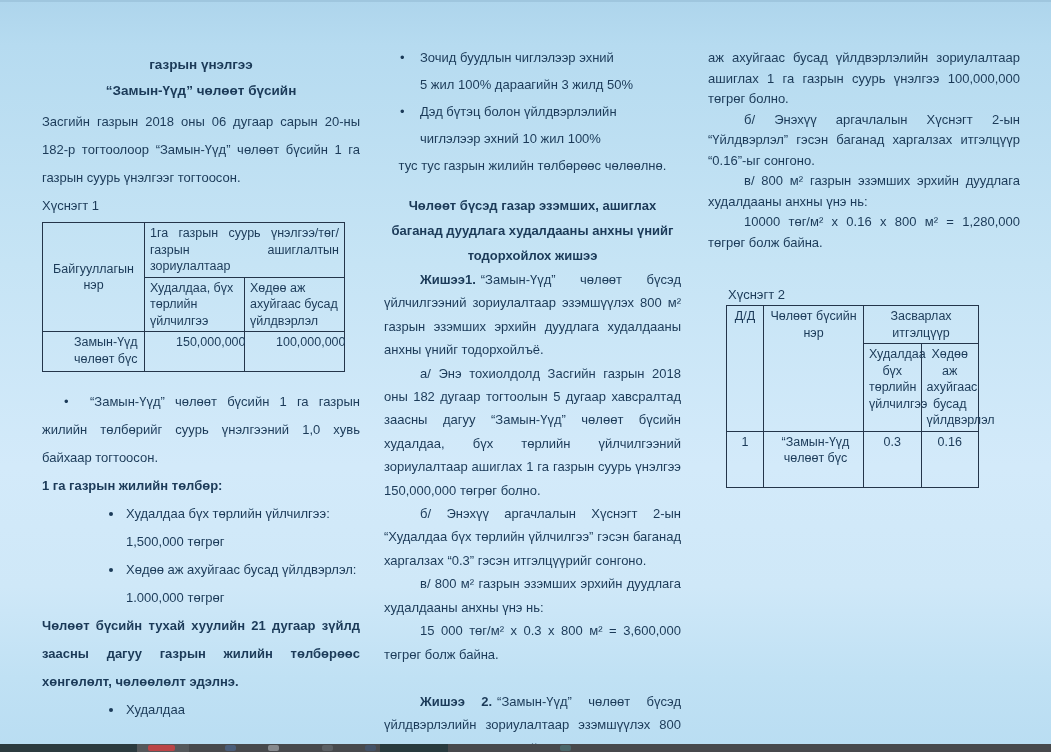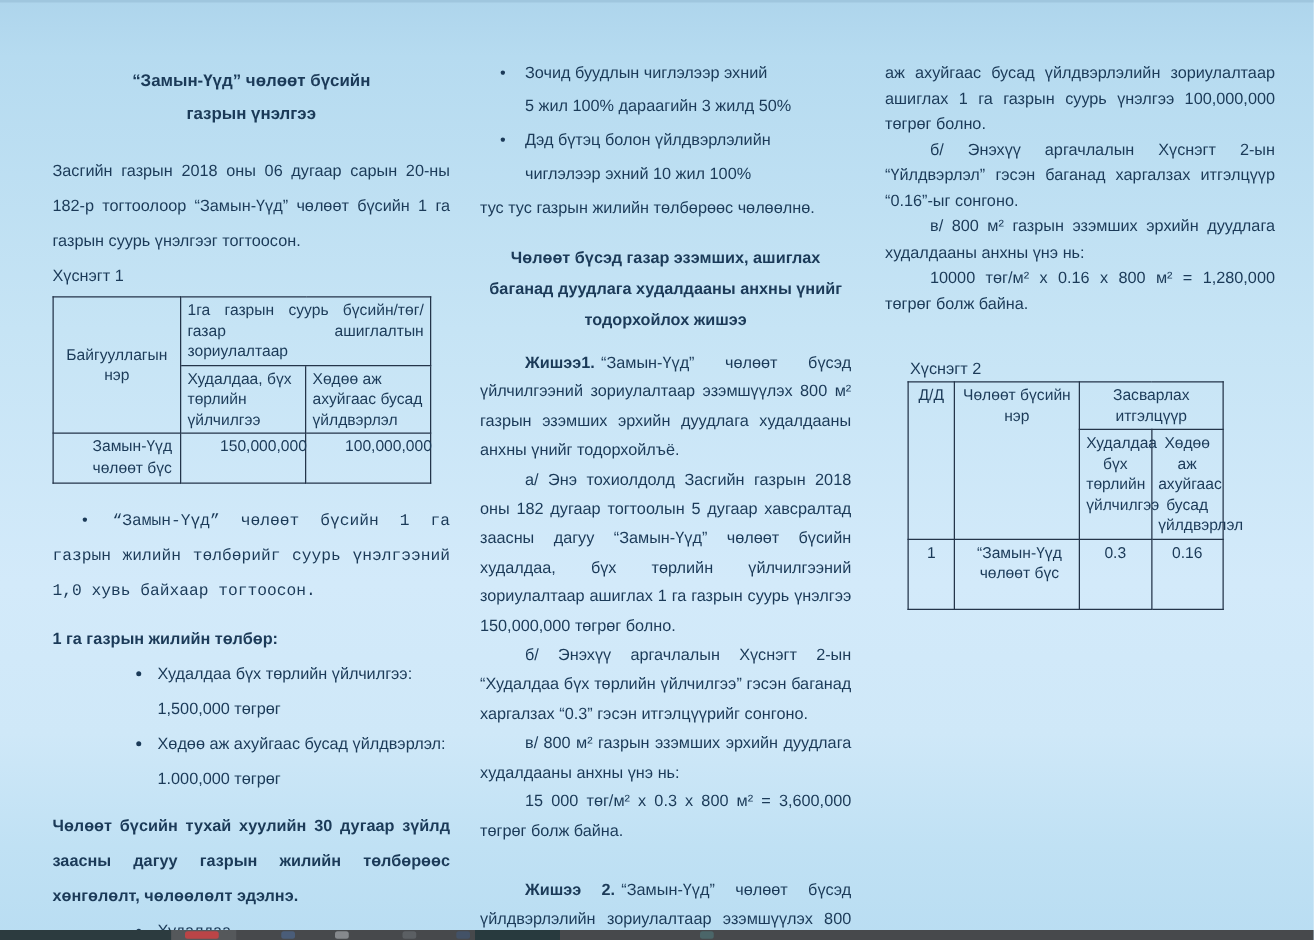--- a/index.html
+++ b/index.html
@@ -15,28 +15,28 @@
   .col-left  { left:42px;  top:46px; width:318px; font-size:13px; line-height:28px; }
   .col-mid   { left:384px; top:44px; width:297px; font-size:13px; line-height:23.4px; }
   .col-right { left:708px; top:48px; width:312px; font-size:13px; line-height:20.5px; }
 
   .doc-title { font-weight:bold; text-align:center; font-size:13.5px; line-height:26px; }
   .para { text-align:justify; }
   .bold { font-weight:bold; }
   .indent { text-indent:36px; }
   .caption { text-align:left; }
 
-  .bullpara { text-indent:22px;font-family:Liberation Mono, monospace; }
+  .bullpara { text-indent:22px; }
   .bull { display:inline-block; width:26px; text-indent:0; }
 
   ul.dotlist { list-style:disc; padding-left:46px; text-align:left; }
   ul.dotlist li { padding-left:2px;margin-left:36px; }
 
-  .mt6{margin-top:6px;} .mt10{margin-top:10px;}
-  .mt16{margin-top:16px;} .mt20{margin-top:19px;} .mt24{margin-top:24px;}
+  .mt6{margin-top:6px;} .mt10{}
+  .mt16{margin-top:16px;} .mt20{margin-top:4px;} .mt24{margin-top:24px;}
 
   table { border-collapse:collapse; table-layout:fixed; }
   td { border:1.6px solid #24354a; font-size:12.5px; line-height:16.5px; padding:2px 5px; vertical-align:top; text-align:left; }
 
   .t1 { width:303px; margin-top:2px; }
   .t1 .c0{width:102px;} .t1 .c1{width:96px;} .t1 .c2{width:105px;}
   .t1 td.org { vertical-align:middle; text-align:center; }
   .t1 td.span-head { text-align:justify; }
   .t1 td.data { height:40px;padding-left:31px; }
 
@@ -60,69 +60,69 @@
 </style>
 </head>
 <body>
 
 <div class="top-edge"></div>
 
 <div>
 
   <div class="col col-left">
     <div class="doc-title mt6">
+      <div>газрын үнэлгээ</div>
       <div>“Замын-Үүд” чөлөөт бүсийн</div>
-      <div>газрын үнэлгээ</div>
     </div>
     <p class="para mt20">Засгийн газрын 2018 оны 06 дугаар сарын 20-ны 182-р тогтоолоор “Замын-Үүд” чөлөөт бүсийн 1 га газрын суурь үнэлгээг тогтоосон.</p>
     <div class="caption">Хүснэгт 1</div>
     <table class="t1">
       <tbody>
           <tr>
         <td class="c0 org" rowspan="2">Байгууллагын нэр</td>
-        <td class="span-head" colspan="2">1га газрын суурь бүсийн/төг/ газар ашиглалтын зориулалтаар</td>
+        <td class="span-head" colspan="2">1га газрын суурь үнэлгээ/төг/ газрын ашиглалтын зориулалтаар</td>
       </tr>
       <tr>
         <td class="c1">Худалдаа, бүх төрлийн үйлчилгээ</td>
         <td class="c2">Хөдөө аж ахуйгаас бусад үйлдвэрлэл</td>
       </tr>
       <tr>
         <td class="data">Замын-Үүд чөлөөт бүс</td>
         <td class="data">150,000,000</td>
         <td class="data">100,000,000</td>
       </tr>
     </tbody>
       </table>
     <p class="para bullpara mt16"><span class="bull">•</span><span>“Замын-Үүд” чөлөөт бүсийн 1 га газрын жилийн төлбөрийг суурь үнэлгээний 1,0 хувь байхаар тогтоосон.</span></p>
     <p class="bold caption mt10">1 га газрын жилийн төлбөр:</p>
     <ul class="dotlist">
       <li>Худалдаа бүх төрлийн үйлчилгээ: 1,500,000 төгрөг</li>
       <li>Хөдөө аж ахуйгаас бусад үйлдвэрлэл: 1.000,000 төгрөг</li>
     </ul>
-    <p class="para bold mt10">Чөлөөт бүсийн тухай хуулийн 30 дугаар зүйлд заасны дагуу газрын жилийн төлбөрөөс хөнгөлөлт, чөлөөлөлт эдэлнэ.</p>
+    <p class="para bold mt10">Чөлөөт бүсийн тухай хуулийн 21 дугаар зүйлд заасны дагуу газрын жилийн төлбөрөөс хөнгөлөлт, чөлөөлөлт эдэлнэ.</p>
     <ul class="dotlist">
       <li>Худалдаа</li>
 
     </ul>
   </div>
 
   <div class="col col-mid">
     <ul class="mid-bullets">
       <li>
         <span class="dot">•</span>
         <div>Зочид буудлын чиглэлээр эхний</div>
         <div>5 жил 100% дараагийн 3 жилд 50%</div>
       </li>
       <li>
         <span class="dot">•</span>
         <div>Дэд бүтэц болон үйлдвэрлэлийн</div>
         <div>чиглэлээр эхний 10 жил 100%</div>
       </li>
     </ul>
-    <p class="caption" style="line-height:27px;">тус тус газрын жилийн төлбөрөөс чөлөөлнө.</p>
+    <p class="caption" style="line-height:27px;text-align:center;">тус тус газрын жилийн төлбөрөөс чөлөөлнө.</p>
     <div class="mid-heading">Чөлөөт бүсэд газар эзэмших, ашиглах баганад дуудлага худалдааны анхны үнийг тодорхойлох жишээ</div>
     <p class="para indent mt10"><span class="lead">Жишээ1.</span><span>“Замын-Үүд” чөлөөт бүсэд үйлчилгээний зориулалтаар эзэмшүүлэх 800 м² газрын эзэмших эрхийн дуудлага худалдааны анхны үнийг тодорхойлъё.</span></p>
     <p class="para indent">а/ Энэ тохиолдолд Засгийн газрын 2018 оны 182 дугаар тогтоолын 5 дугаар хавсралтад заасны дагуу “Замын-Үүд” чөлөөт бүсийн худалдаа, бүх төрлийн үйлчилгээний зориулалтаар ашиглах 1 га газрын суурь үнэлгээ 150,000,000 төгрөг болно.</p>
     <p class="para indent">б/ Энэхүү аргачлалын Хүснэгт 2-ын “Худалдаа бүх төрлийн үйлчилгээ” гэсэн баганад харгалзах “0.3” гэсэн итгэлцүүрийг сонгоно.</p>
     <p class="para indent">в/ 800 м² газрын эзэмших эрхийн дуудлага худалдааны анхны үнэ нь:</p>
     <p class="para indent">15 000 төг/м² х 0.3 х 800 м² = 3,600,000 төгрөг болж байна.</p>
     <p class="para indent mt24"><span class="lead">Жишээ 2.</span><span>“Замын-Үүд” чөлөөт бүсэд үйлдвэрлэлийн зориулалтаар эзэмшүүлэх 800 м² газрын эзэмших эрхийн дуудлага худалдааны анхны үнийг тодорхойлъё.</span></p>
 
   </div>
 

